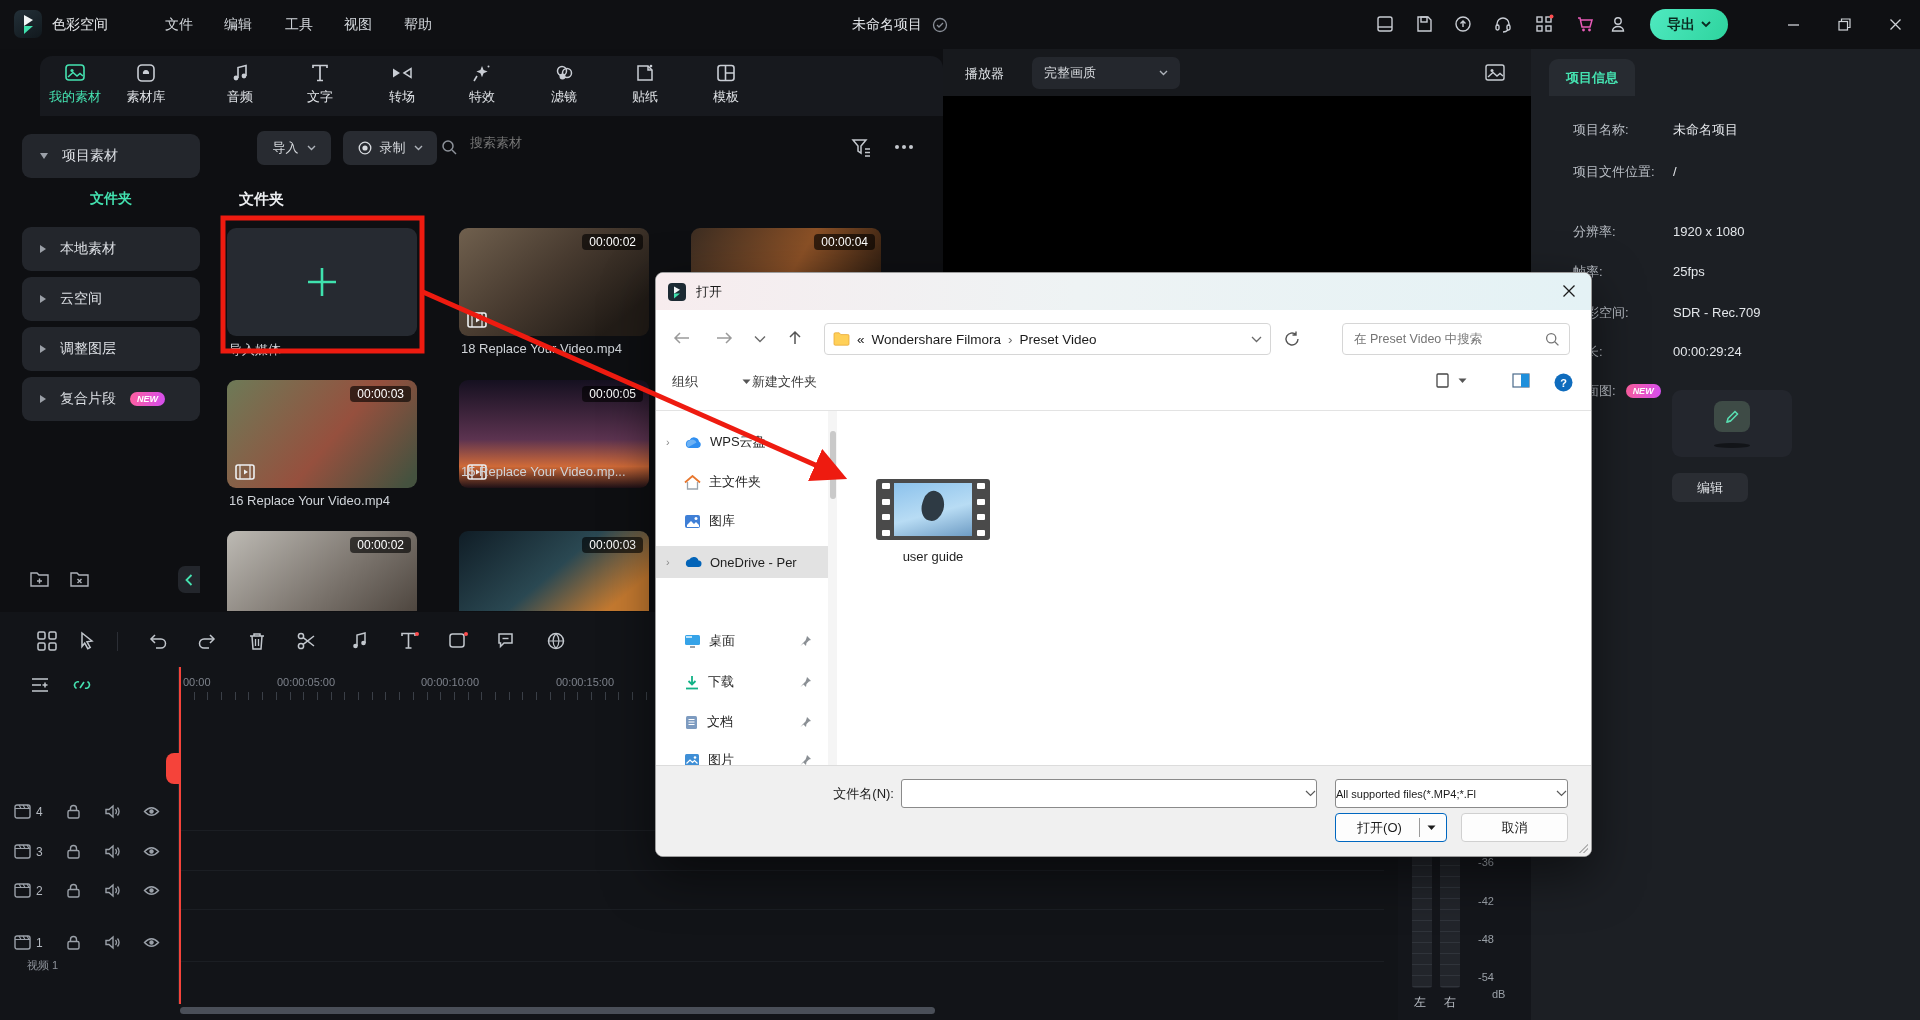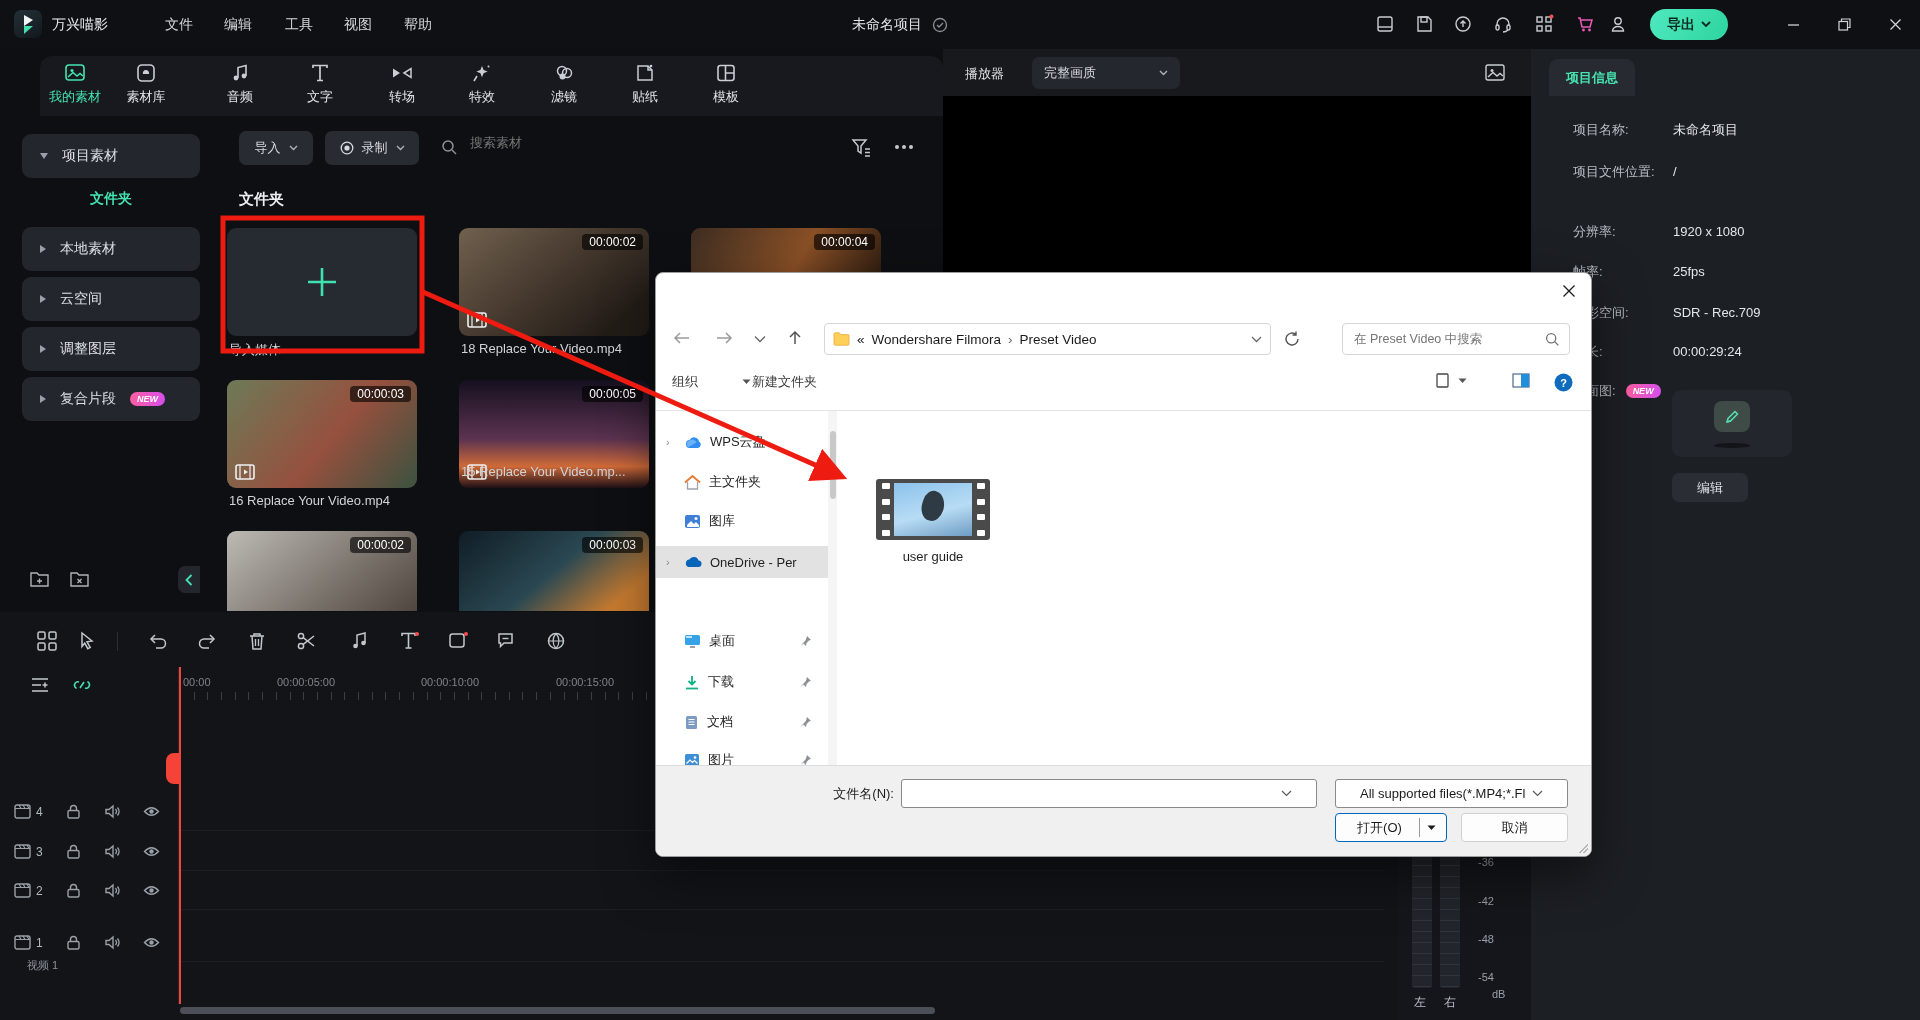--- a/index.html
+++ b/index.html
@@ -25,21 +25,21 @@
   .mtab.active{color:#45e3b1;}
   .mtab .ic{height:23px;display:flex;align-items:flex-end;}
   
   .side-btn{left:22px;width:178px;height:44px;background:#23262c;border-radius:9px;display:flex;align-items:center;gap:14px;padding-left:18px;box-sizing:border-box;font-size:14px;color:#dde0e5;}
   .caret{width:0;height:0;border-left:6px solid #9ba0a8;border-top:4.5px solid transparent;border-bottom:4.5px solid transparent;}
   .caret.down{border-left:4.5px solid transparent;border-right:4.5px solid transparent;border-top:6px solid #9ba0a8;border-bottom:none;}
   .newbadge{background:linear-gradient(100deg,#ff5f9e,#d44ef0);color:#fff;font-size:9px;font-weight:bold;font-style:italic;
             border-radius:8px;padding:2px 7px;}
   .fold-teal{left:22px;top:190px;width:178px;text-align:center;color:#43e2b0;font-size:14px;font-weight:bold;}
   
-  .mp-btn{top:131px;height:34px;background:#282b31;border-radius:7px;display:flex;align-items:center;justify-content:center;gap:8px;font-size:13px;color:#d7dade;}
+  .mp-btn{top:131px;height:34px;background:#282b31;border-radius:7px;display:flex;align-items:center;justify-content:center;gap:8px;font-size:13px;color:#d7dade;margin-left:18px;}
   .search-ph{color:#6b7077;font-size:13px;}
   .sec-title{left:239px;top:190px;font-size:15px;font-weight:bold;color:#edeff2;}
   .tile{width:190px;height:108px;border-radius:9px;overflow:hidden;}
   .tile .badge{position:absolute;top:6px;right:6px;background:rgba(0,0,0,.62);color:#fff;font-size:12px;border-radius:4px;padding:1px 7px;}
   .tile .strip{position:absolute;left:8px;bottom:8px;}
   .tlabel{font-size:13px;color:#cfd3d8;white-space:nowrap;}
   .plus-tile{background:#262a31;display:flex;align-items:center;justify-content:center;}
   
   .player-head{left:943px;top:49px;width:588px;height:47px;background:#17191d;}
   .qual-box{left:1032px;top:57px;width:148px;height:32px;background:#24272d;border-radius:7px;display:flex;align-items:center;justify-content:space-between;padding:0 12px;box-sizing:border-box;font-size:13px;color:#d6d9dd;}
@@ -74,39 +74,39 @@
   .addr{position:absolute;left:168px;top:50px;width:447px;height:32px;background:#fff;border:1px solid #d6d6d6;border-radius:4px;
       display:flex;align-items:center;gap:7px;padding:0 8px;box-sizing:border-box;font-size:13.5px;color:#1b1b1b;}
   .dsearch{position:absolute;left:686px;top:50px;width:228px;height:32px;background:#fff;border:1px solid #d6d6d6;border-radius:4px;
       display:flex;align-items:center;padding:0 9px;box-sizing:border-box;}
   .dsearch input{border:none;outline:none;flex:1;font-size:12.5px;color:#333;font-family:inherit;background:transparent;}
   .dtool{position:absolute;top:100px;font-size:13px;color:#3a3a3a;display:flex;align-items:center;gap:5px;}
   .drow{position:absolute;left:0;width:172px;height:32px;display:flex;align-items:center;gap:8px;padding-left:10px;box-sizing:border-box;font-size:13px;color:#1f1f1f;}
   .drow .chev{color:#8a8a8a;font-size:11px;width:10px;}
   .drow .pin{position:absolute;right:16px;}
   .dfooter{position:absolute;left:0;top:492px;width:100%;height:93px;background:#f0f0f0;border-top:1px solid #dcdcdc;box-sizing:border-box;}
-  .combo{position:absolute;height:29px;background:#fff;border:1px solid #8a8a8a;border-radius:3px;box-sizing:border-box;display:flex;align-items:center;justify-content:space-between;padding:0 24px;font-size:13px;color:#1b1b1b;overflow:hidden;}
+  .combo{position:absolute;height:29px;background:#fff;border:1px solid #8a8a8a;border-radius:3px;box-sizing:border-box;display:flex;align-items:center;justify-content:space-between;padding:0 0;font-size:11px;color:#1b1b1b;overflow:hidden;}
   .dlgbtn{position:absolute;top:540px;height:29px;background:#fdfdfd;border:1px solid #d0d0d0;border-radius:4px;box-sizing:border-box;display:flex;align-items:center;justify-content:center;font-size:13px;color:#1b1b1b;}
   .chev-s{font-size:10px;color:#5a5a5a;}
   
   .annot{left:0;top:0;width:1920px;height:1020px;z-index:90;pointer-events:none;}
 </style>
 </head>
 <body>
 
 <div class="stage">
 
   <div class="abs titlebar">
     <div class="abs logo">
       <svg width="28" height="28" viewBox="0 0 28 28">
           <path d="M10 5 l9 5 -9 6z" fill="#f2f5f6"></path>
           <path d="M10 16 l9 0 -9 8z" fill="#3fe0ad"></path>
         </svg>
     </div>
-    <div class="abs appname">万兴喵影</div>
+    <div class="abs appname">色彩空间</div>
     <div class="abs menu" style="left:165px;">文件</div>
     <div class="abs menu" style="left:224px;">编辑</div>
     <div class="abs menu" style="left:285px;">工具</div>
     <div class="abs menu" style="left:344px;">视图</div>
     <div class="abs menu" style="left:404px;">帮助</div>
 
     <div class="abs proj-title">
       <span>未命名项目</span>
       <svg width="16" height="16" viewBox="0 0 16 16" class="ico">
           <circle cx="8" cy="8" r="6.5" fill="none" stroke="#8a8f98" stroke-width="1.3"></circle>
@@ -658,20 +658,28 @@
   <div class="abs mbar" style="left:1440px;"></div>
   <div class="abs meter-lab" style="top:856px;">-36</div>
   <div class="abs meter-lab" style="top:895px;">-42</div>
   <div class="abs meter-lab" style="top:933px;">-48</div>
   <div class="abs meter-lab" style="top:971px;">-54</div>
   <div class="abs meter-lab" style="left:1492px;top:988px;">dB</div>
   <div class="abs" style="left:1414px;top:994px;font-size:12px;color:#b9bec5;">左</div>
   <div class="abs" style="left:1444px;top:994px;font-size:12px;color:#b9bec5;">右</div>
 
   <div class="abs dialog">
+    <div class="dlg-title">
+      <svg width="18" height="18" viewBox="0 0 18 18">
+          <rect width="18" height="18" rx="4" fill="#1c2a33"></rect>
+          <path d="M6 3.5 l6 3.2 -6 4z" fill="#f2f5f6"></path>
+          <path d="M6 10.5 l6 0 -6 5z" fill="#3fe0ad"></path>
+        </svg>
+      <span>打开</span>
+    </div>
     <div class="abs" style="left:905px;top:10px;">
       <svg width="16" height="16" viewBox="0 0 16 16">
           <path d="M2.5 2.5 L13.5 13.5 M13.5 2.5 L2.5 13.5" stroke="#1b1b1b" stroke-width="1.3"></path>
         </svg>
     </div>
 
     <div class="navbtn" style="left:16px;">
         <svg width="20" height="18" viewBox="0 0 20 18">
           <path d="M17 9 H3 M8 4 L3 9 l5 5" fill="none" stroke="#9a9a9a" stroke-width="1.5"></path>
         </svg>

